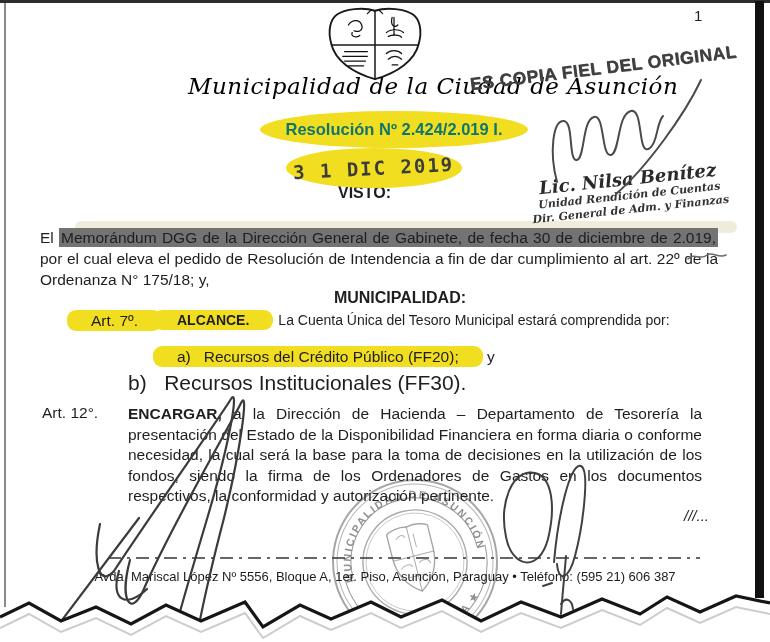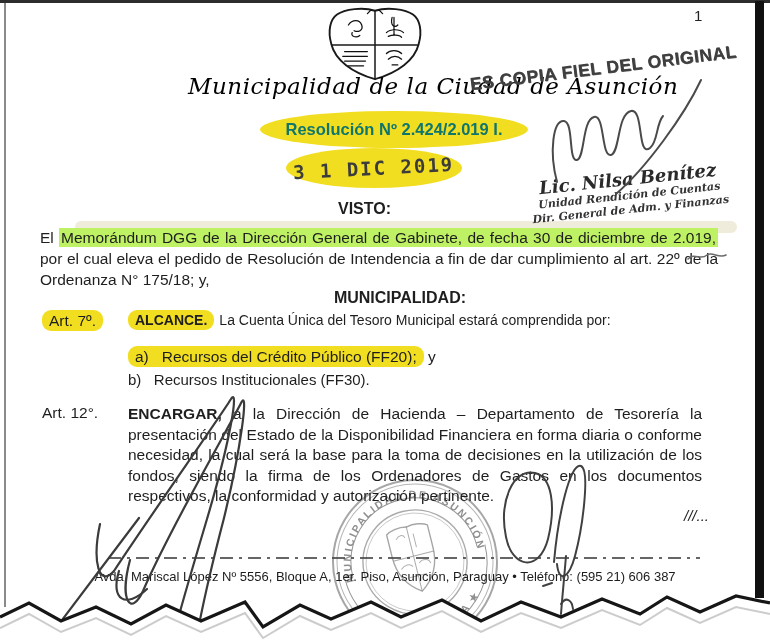--- a/index.html
+++ b/index.html
@@ -28,32 +28,32 @@
            border-radius:50%;display:flex;align-items:center;justify-content:center;z-index:2;}
   .date-text{font-family:"DejaVu Sans Mono",monospace;font-size:19px;font-weight:bold;
            letter-spacing:2px;color:#3c3c3c;transform:rotate(-3deg);white-space:nowrap;}
   .nilsa{left:516px;top:168px;width:226px;text-align:center;transform:rotate(-6deg);z-index:2;}
   .nilsa-name{font-family:"DejaVu Serif",serif;font-style:italic;font-weight:bold;
            font-size:18px;color:#2a2a2a;white-space:nowrap;}
   .nilsa-sub{font-family:"DejaVu Serif",serif;font-style:italic;font-weight:bold;
            font-size:11px;color:#333;white-space:nowrap;line-height:14px;}
   .smear{left:75px;top:221px;width:662px;height:12px;background:rgba(205,196,145,0.32);
            border-radius:6px;}
-  .visto-label{left:338px;top:200px;font-size:16px;font-weight:bold;text-align:center;}
+  .visto-label{left:338px;top:184px;font-size:16px;font-weight:bold;text-align:center;}
   .para{font-size:15.5px;line-height:21px;text-align:justify;z-index:2;}
   .para1{left:40px;top:227px;width:678px;}
-  .hl{background:#bef264;padding:1px 2px;box-decoration-break:clone;-webkit-box-decoration-break:clone;}
-  .hl-pill{background:#F2DE20;padding:2px 7px;border-radius:9px;}
+  .hl{background:#737373;padding:1px 2px;box-decoration-break:clone;-webkit-box-decoration-break:clone;}
+  .hl-pill{background:#F2DE20;padding:2px 24px;border-radius:9px;margin-left:25px;}
   .considerando{left:115px;top:289px;width:570px;text-align:center;font-size:16px;font-weight:bold;}
   .art7-num{left:42px;top:312px;font-size:15.5px;}
   .art7-line{left:128px;top:312px;width:580px;font-size:14px;}
   .art7-line .hl-pill{margin-right:5px;}
   .bold{font-weight:bold;}
   .item-a{left:128px;top:348px;font-size:15.5px;}
-  .item-b{left:128px;top:371px;font-size:15px;}
+  .item-b{left:128px;top:371px;font-size:21px;}
   .art11-num{left:42px;top:404px;font-size:15.5px;}
   .art11-para{left:128px;top:404px;width:574px;line-height:20.5px;}
   .cont{left:684px;top:507px;font-size:15px;font-style:italic;color:#222;}
   .seal{left:320px;top:474px;z-index:0;}
   .sep{left:108px;top:557px;width:592px;height:2px;opacity:.85;
        background:repeating-linear-gradient(90deg,#4a4a4a 0 13px,transparent 13px 19px,#4a4a4a 19px 22px,transparent 22px 28px);}
   .footer{left:55px;top:569px;width:660px;text-align:center;font-size:13px;color:#1c1c1c;z-index:2;}
   .signatures{left:0;top:0;z-index:6;pointer-events:none;}
   .tear-overlay{position:absolute;left:0;top:0;z-index:10;pointer-events:none;}
   svg{overflow:visible;}

